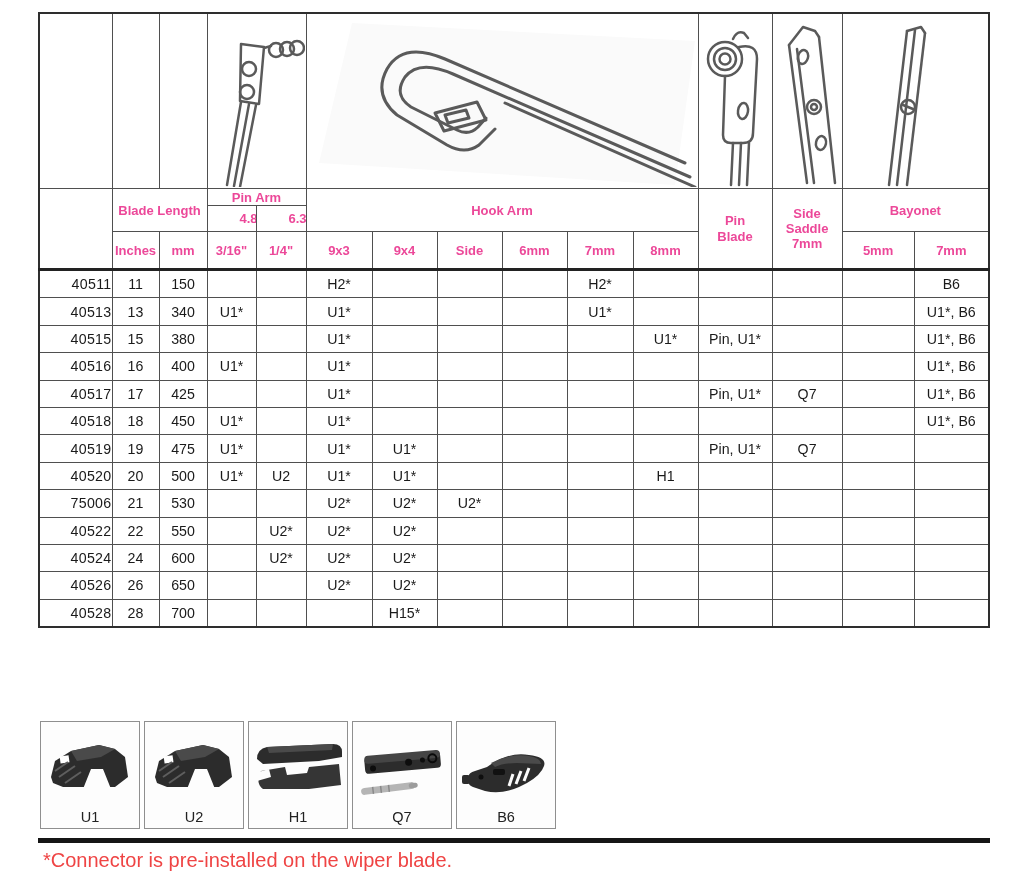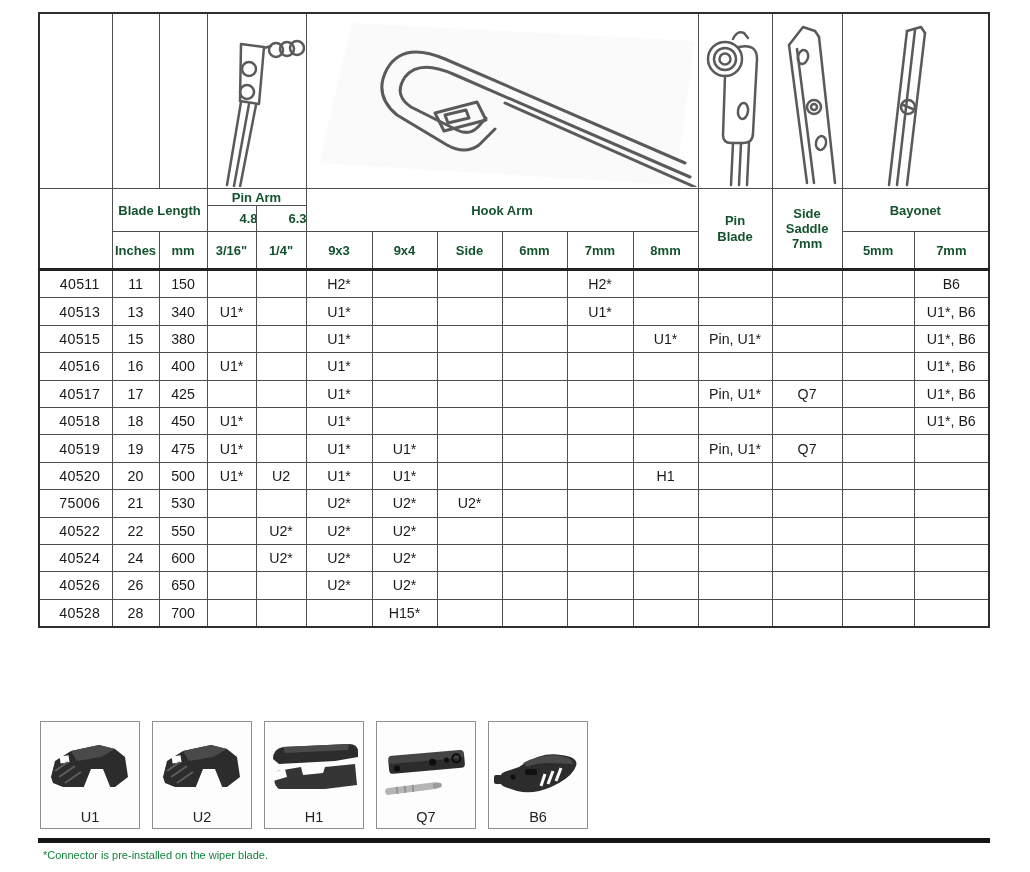--- a/index.html
+++ b/index.html
@@ -8,37 +8,37 @@
 
   
   #fit{position:absolute;left:38px;top:12px;width:950px;
        border-collapse:collapse;table-layout:fixed;border:2px solid #2e2e2e;}
   #fit td{border:1px solid #4f4f4f;padding:0;text-align:center;vertical-align:middle;
           font-size:14px;overflow:hidden;}
   #fit tr.img-row td{height:174px;vertical-align:middle;}
   #fit tr.hr1 td{height:16px;}
   #fit tr.hr2 td{height:25px;padding-left:32px;}
   #fit tr.hr3 td{height:36px;}
-  #fit td.h{font-weight:bold;font-size:13px;color:#14532d;margin-left:12px;}
+  #fit td.h{font-weight:bold;font-size:13px;color:#ec4899;margin-left:12px;}
   #fit td.preline{white-space:pre-line;line-height:1.18;}
   #fit tbody#rows td{height:26.4px;font-size:14.2px;color:#1a1a1a;}
-  #fit tbody#rows td.pn{text-align:center;padding-left:8px;letter-spacing:.3px;}
+  #fit tbody#rows td.pn{text-align:right;padding-left:8px;letter-spacing:.3px;}
   #fit tbody#rows tr:first-child td{border-top:3px solid #222;}
   #fit td.imgcell svg{display:block;margin:0 auto;}
 
   
-  .connectors{position:absolute;left:40px;top:721px;display:flex;gap:12px;}
+  .connectors{position:absolute;left:40px;top:721px;display:flex;gap:4px;}
   .cbox{width:100px;height:108px;border:1.5px solid #8f8f8f;background:#fdfdfd;
         position:relative;box-sizing:border-box;}
   .cbox svg{position:absolute;top:8px;left:0;}
   .clabel{position:absolute;bottom:3px;left:0;width:100%;text-align:center;
           font-size:14.5px;color:#222;}
 
   .bar{position:absolute;left:38px;top:838px;width:952px;height:5px;background:#151515;}
-  .footnote{position:absolute;left:43px;top:849px;font-size:11px;color:#15803d;}
+  .footnote{position:absolute;left:43px;top:849px;font-size:20px;color:#ef4444;}
 
   .lineart{fill:none;stroke:#5a5a5a;stroke-width:2.5;stroke-linejoin:round;stroke-linecap:round;}
 </style>
 </head>
 <body>
 
 <div id="page">
 
   <table id="fit">
     <colgroup>

